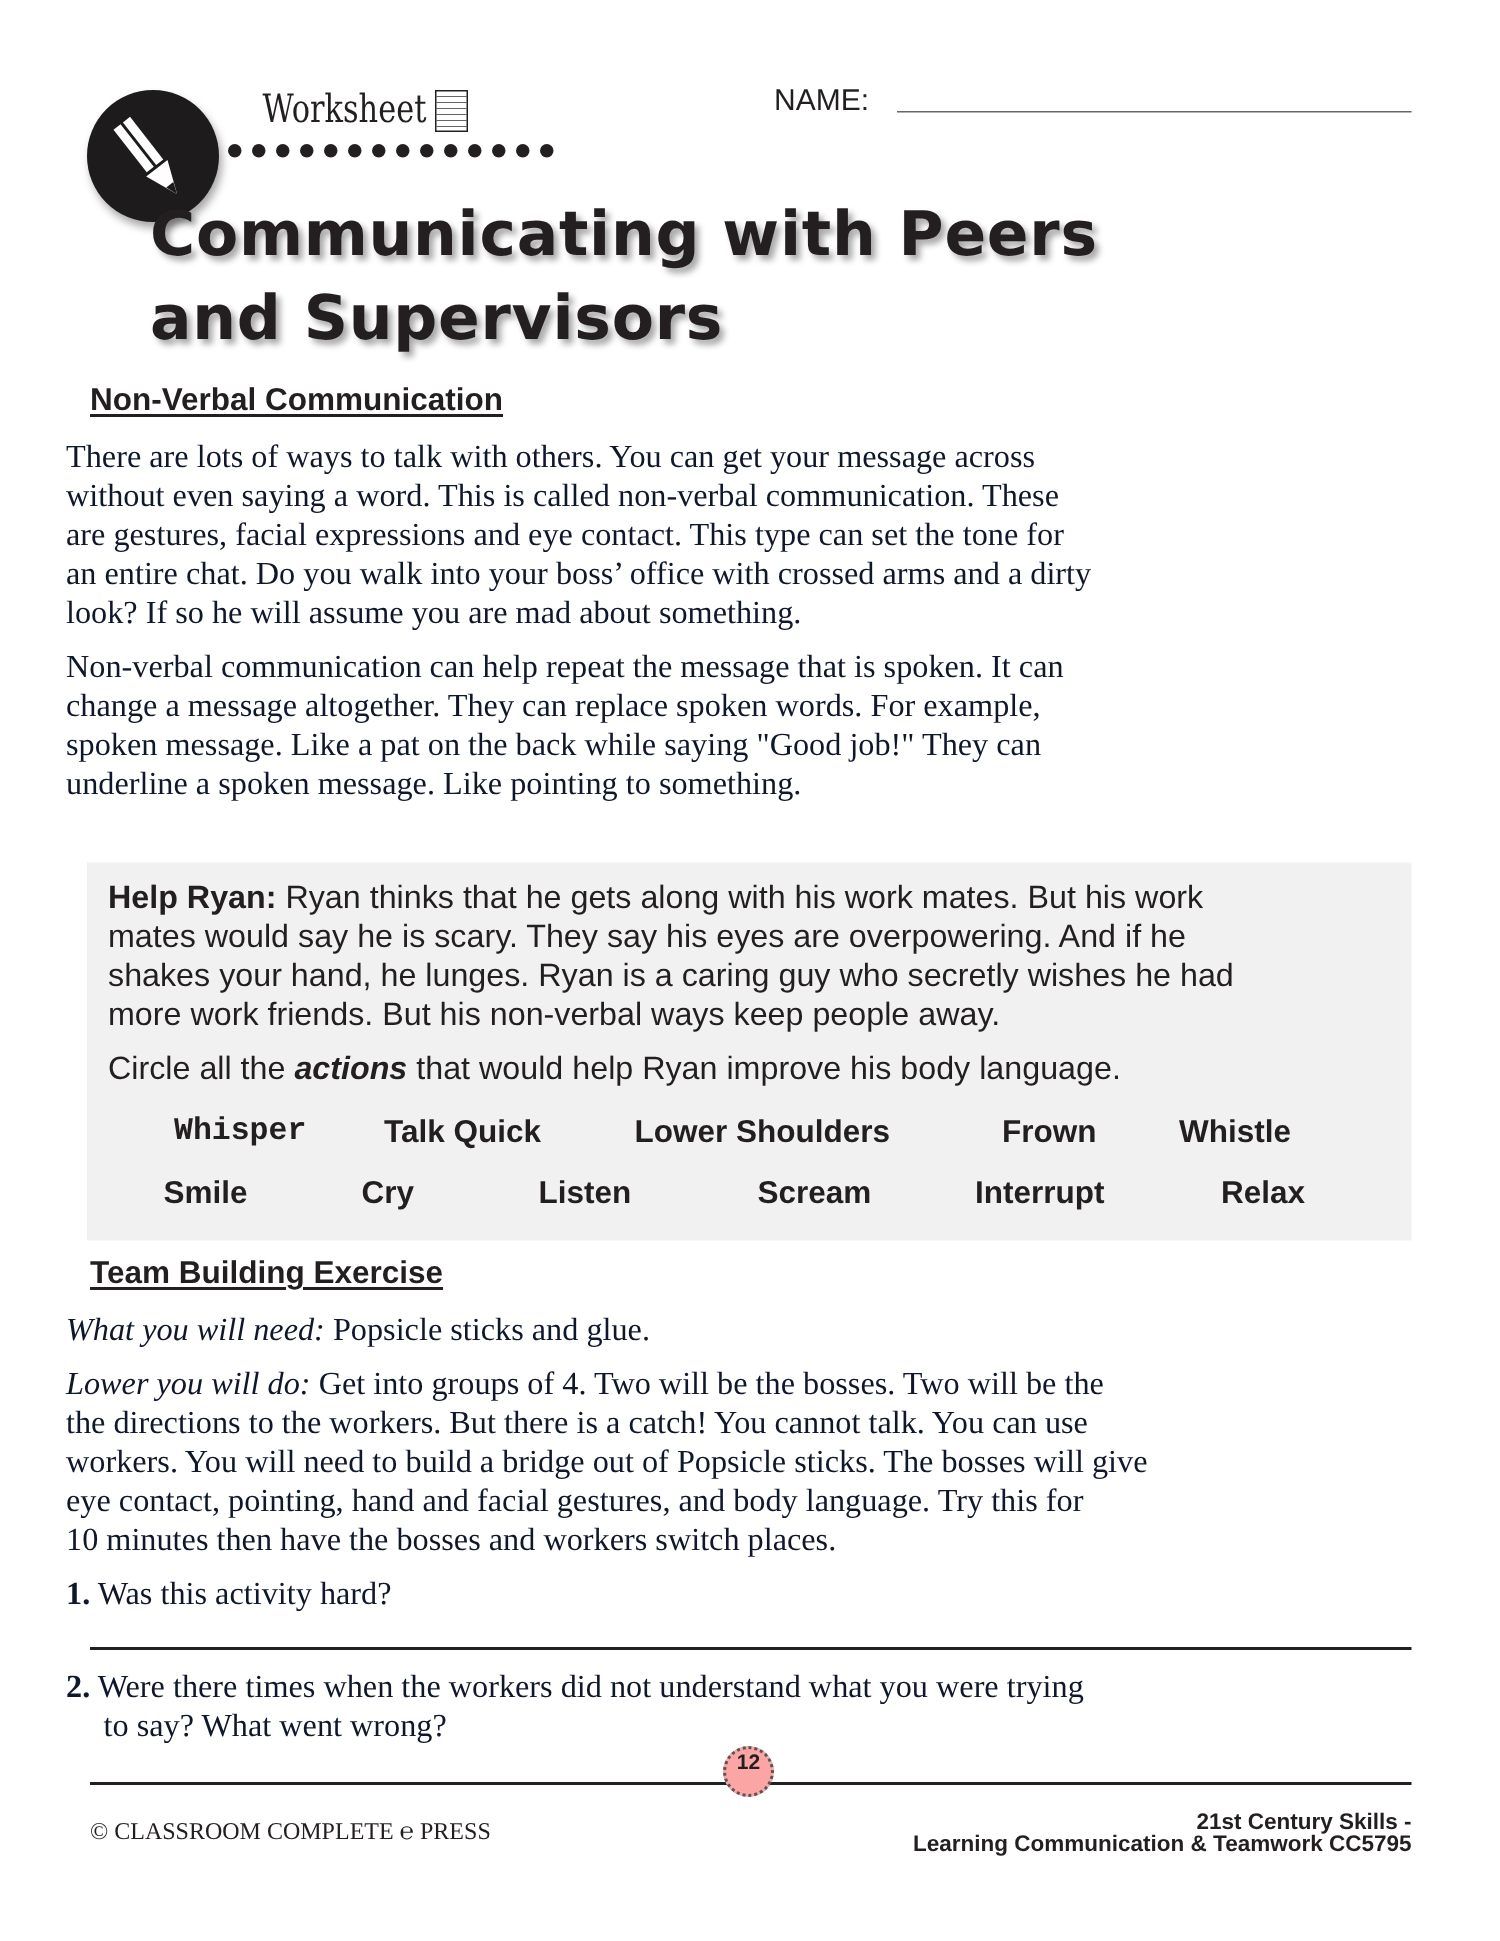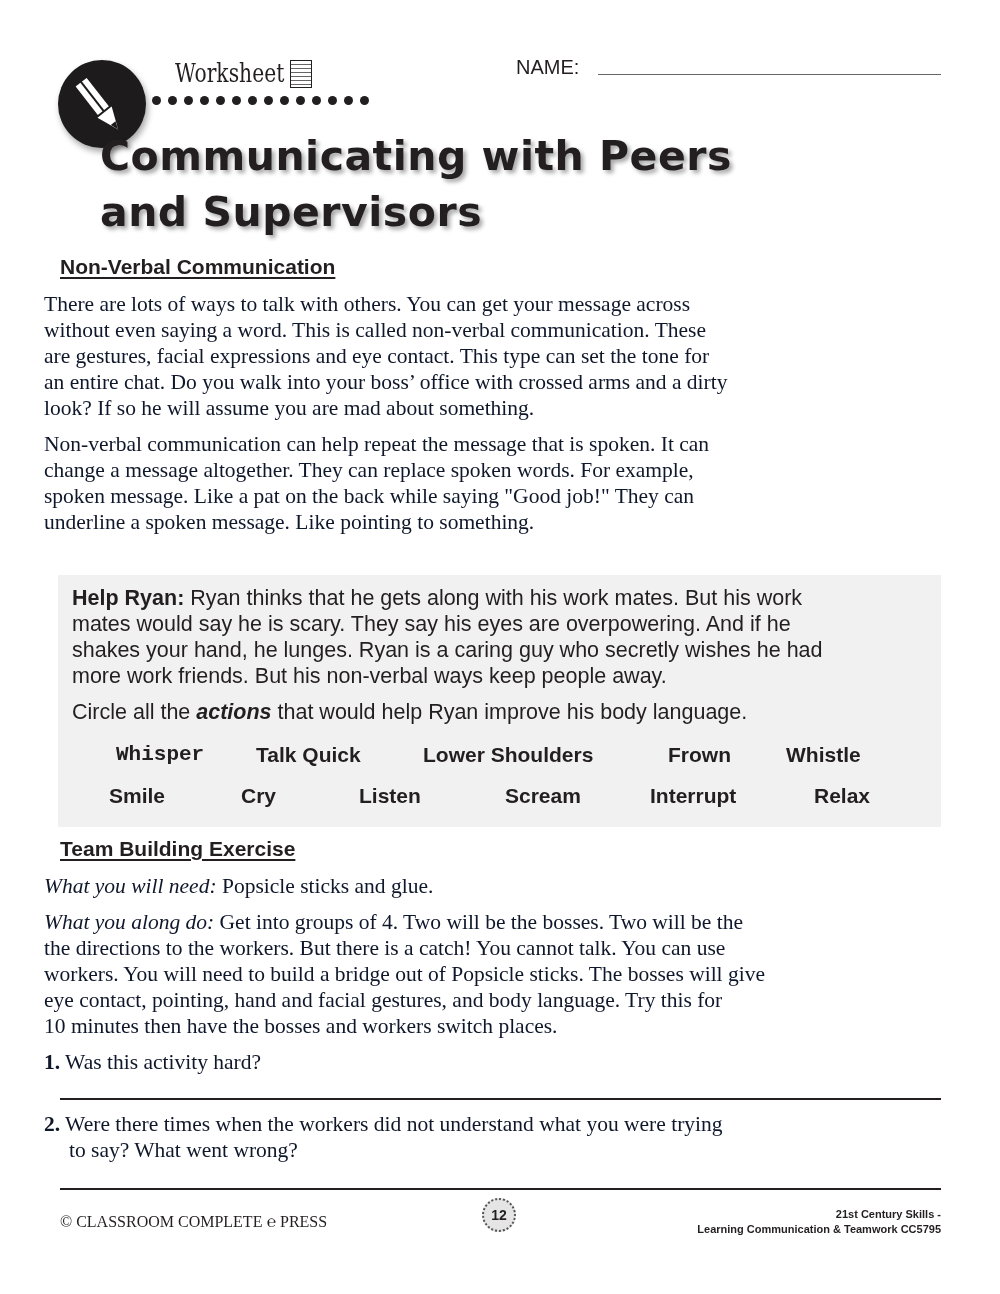--- a/index.html
+++ b/index.html
@@ -33,25 +33,25 @@
     .help-box { left: 58px; top: 575px; width: 883px; height: 252px; background: #f1f1f1; }
     .help-para { left: 72px; width: 862px; font-family: "Liberation Sans", sans-serif; font-size: 21.5px; line-height: 26px; }
     .bold { font-weight: bold; }
     .word { position: absolute; font-family: "Liberation Sans", sans-serif; font-weight: bold; font-size: 21px; color: #231f20; }
 
     .answer-line { left: 60px; width: 881px; height: 0; border-top: 2px solid #231f20; }
 
     
     .footer-rule { left: 60px; top: 1188px; width: 881px; border-top: 2px solid #231f20; }
     .publisher { left: 60px; top: 1213px; font-family: "Liberation Serif", serif; font-size: 16px; letter-spacing: 0px; }
-    .page-badge { left: 482px; top: 1198px; width: 34px; height: 34px; border-radius: 50%; border: 2px dotted #555;
-                  background: #e5e5e5; box-sizing: border-box; display: flex; align-items: center; justify-content: center;
+    .page-badge { left: 482px; top: 1164px; width: 34px; height: 34px; border-radius: 50%; border: 2px dotted #555;
+                  background: #fca5a5; box-sizing: border-box; display: flex; align-items: flex-start; justify-content: center;
                   font-family: "Liberation Sans", sans-serif; font-weight: bold; font-size: 14px; }
     .series { right: 59px; top: 1207px; text-align: right; font-family: "Liberation Sans", sans-serif; font-weight: bold;
-              font-size: 11px; line-height: 15px; }
+              font-size: 15px; line-height: 15px; }
   </style>
 </head>
 <body>
 
 <div class="abs logo-circle">
   <svg width="88" height="88" viewBox="0 0 88 88">
     <g transform="rotate(-38 44 44)">
       <rect x="34" y="14" width="6" height="36" fill="#fff"></rect>
       <rect x="42" y="14" width="6" height="36" fill="#fff"></rect>
       <rect x="50" y="14" width="6" height="36" fill="#fff" opacity="0"></rect>
@@ -128,21 +128,21 @@
 <div class="word" style="left:650px; top:784px;">Interrupt</div>
 <div class="word" style="left:814px; top:784px;">Relax</div>
 
 <div class="abs section-heading" style="top:837px;">Team Building Exercise</div>
 
 <div class="abs para" style="top:873px;">
   <span style="font-style:italic;">What you will need:</span><span> Popsicle sticks and glue.</span>
 </div>
 
 <div class="abs para" style="top:909px;">
-  <div><span style="font-style:italic;">What you along do:</span><span> Get into groups of 4. Two will be the bosses. Two will be the</span></div>
+  <div><span style="font-style:italic;">Lower you will do:</span><span> Get into groups of 4. Two will be the bosses. Two will be the</span></div>
   <div>the directions to the workers. But there is a catch! You cannot talk. You can use</div>
   <div>workers. You will need to build a bridge out of Popsicle sticks. The bosses will give</div>
   <div>eye contact, pointing, hand and facial gestures, and body language. Try this for</div>
   <div>10 minutes then have the bosses and workers switch places.</div>
 </div>
 
 <div class="abs para" style="top:1049px;">
   <span class="bold">1.</span><span> Was this activity hard?</span>
 </div>
 <div class="abs answer-line" style="top:1098px;"></div>

